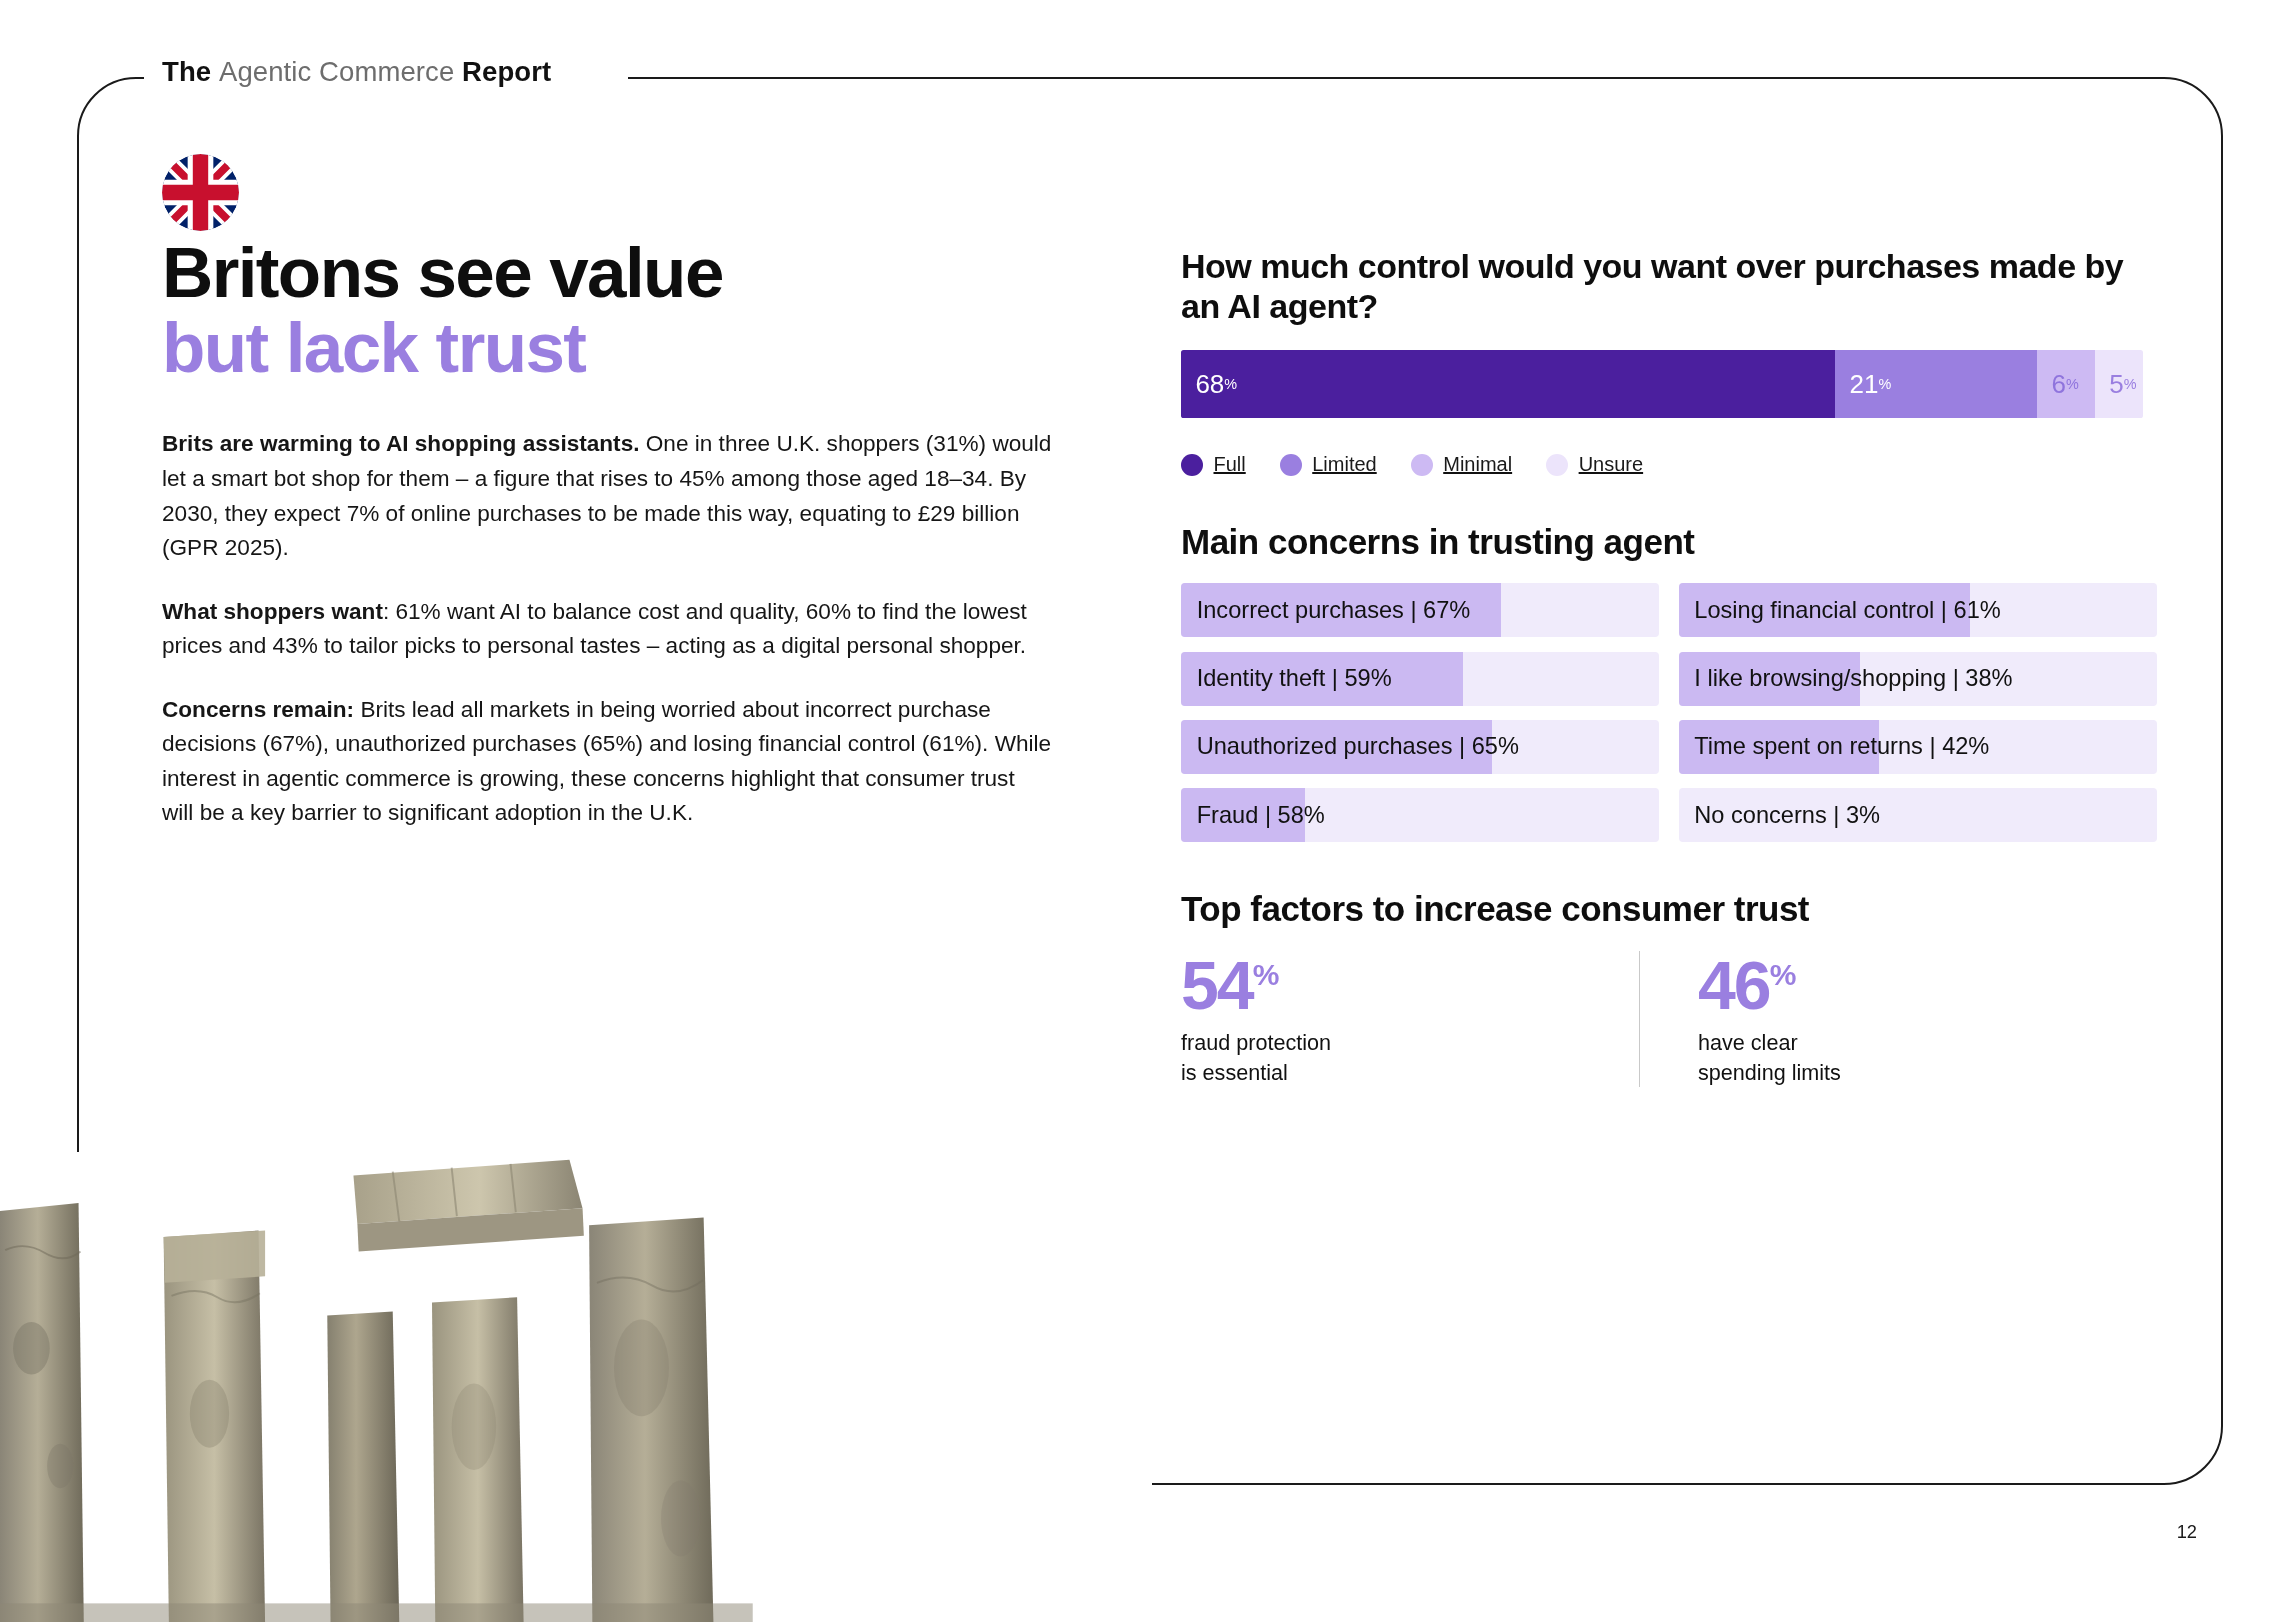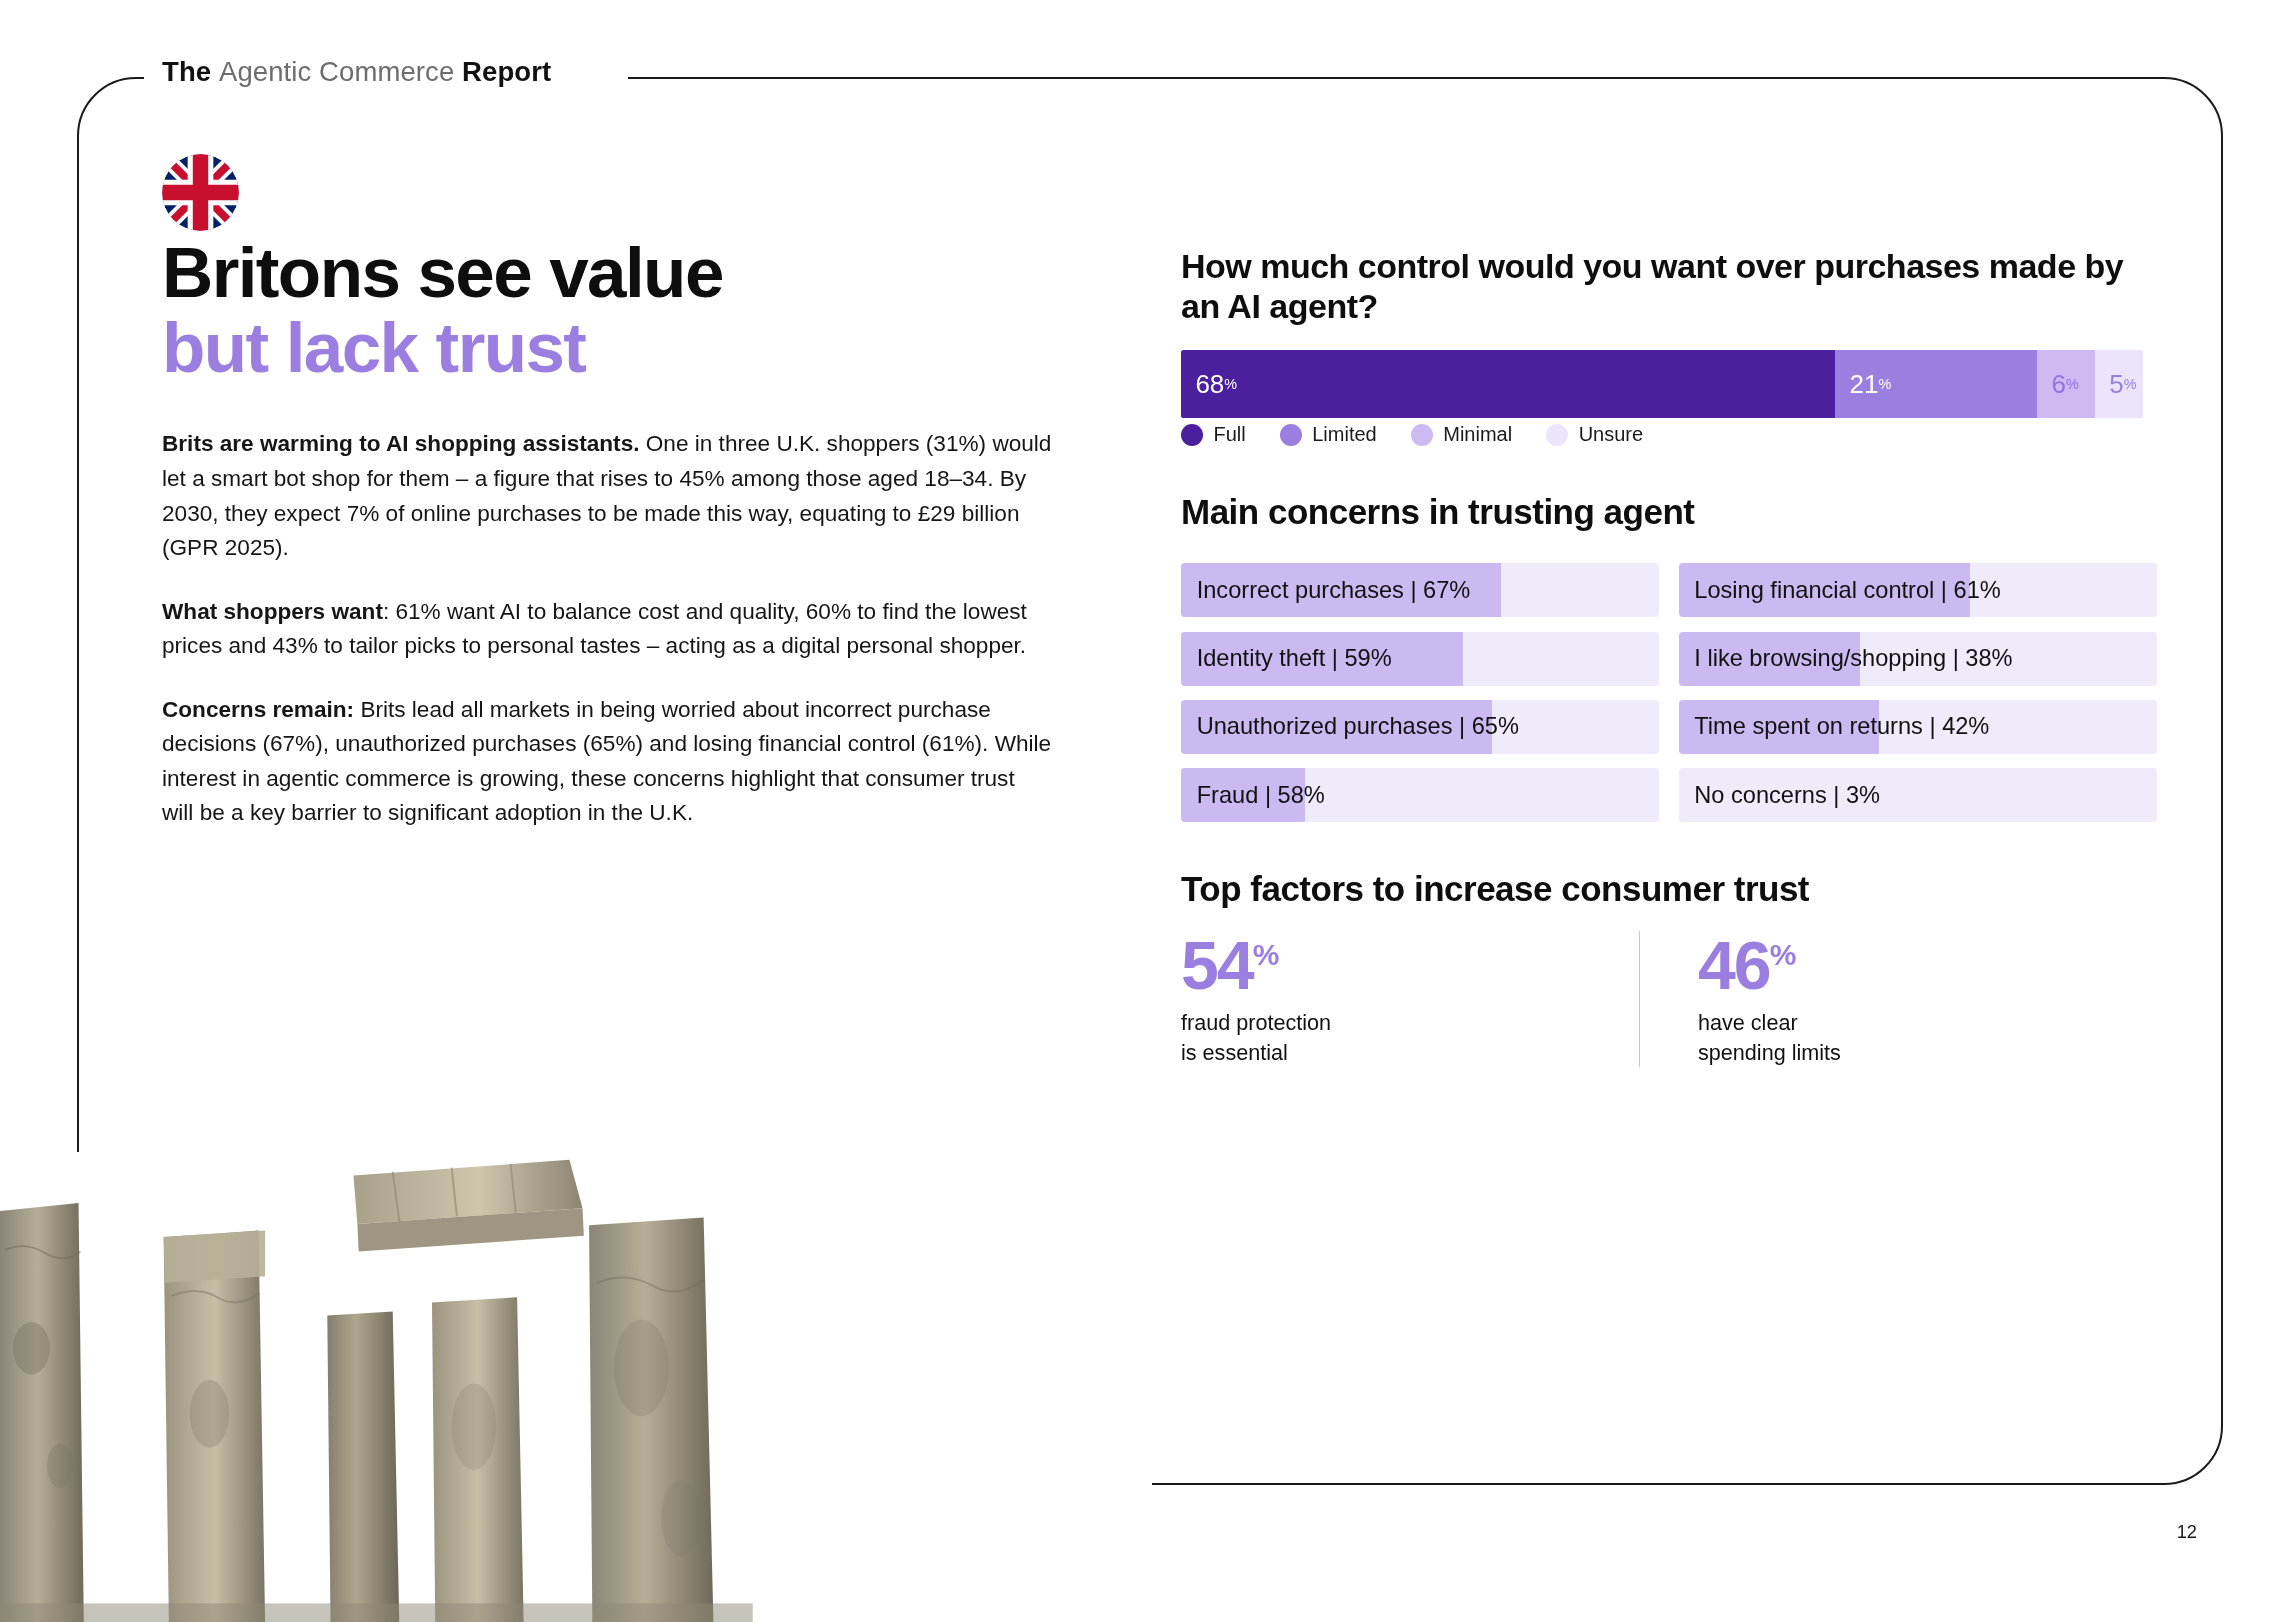--- a/index.html
+++ b/index.html
@@ -139,43 +139,44 @@
     align-items: center;
     box-sizing: border-box;
     padding-left: 14.4px;
     height: 100%;
   }
   .seg span.val { font-size: 26px; font-weight: 400; }
   .seg span.pc { font-size: 14.4px; vertical-align: super; }
 
   .legend {
     display: flex;
-    margin-top: 5px;
+    margin-top: 35px;
     gap: 0;
+    text-decoration: underline;
   }
   .legend-item {
     display: flex;
     align-items: center;
     margin-right: 34px;
   }
   .legend-dot {
     width: 22px; height: 22px; border-radius: 50%;
     margin-right: 10.5px;
   }
   .legend-label { font-size: 20px; color: #1a1a1a; }
 
   .sec-title {
     font-size: 35px;
     font-weight: 700;
     letter-spacing: -0.5px;
     color: #0e0e0e;
   }
 
   .concerns {
-    margin-top: 31px;
+    margin-top: 21px;
     display: grid;
     grid-template-columns: 478px 478px;
     column-gap: 19.6px;
     row-gap: 14.4px;
     width: 975px;
   }
   .concern {
     position: relative;
     height: 54px;
     background: #f0ebfb;

